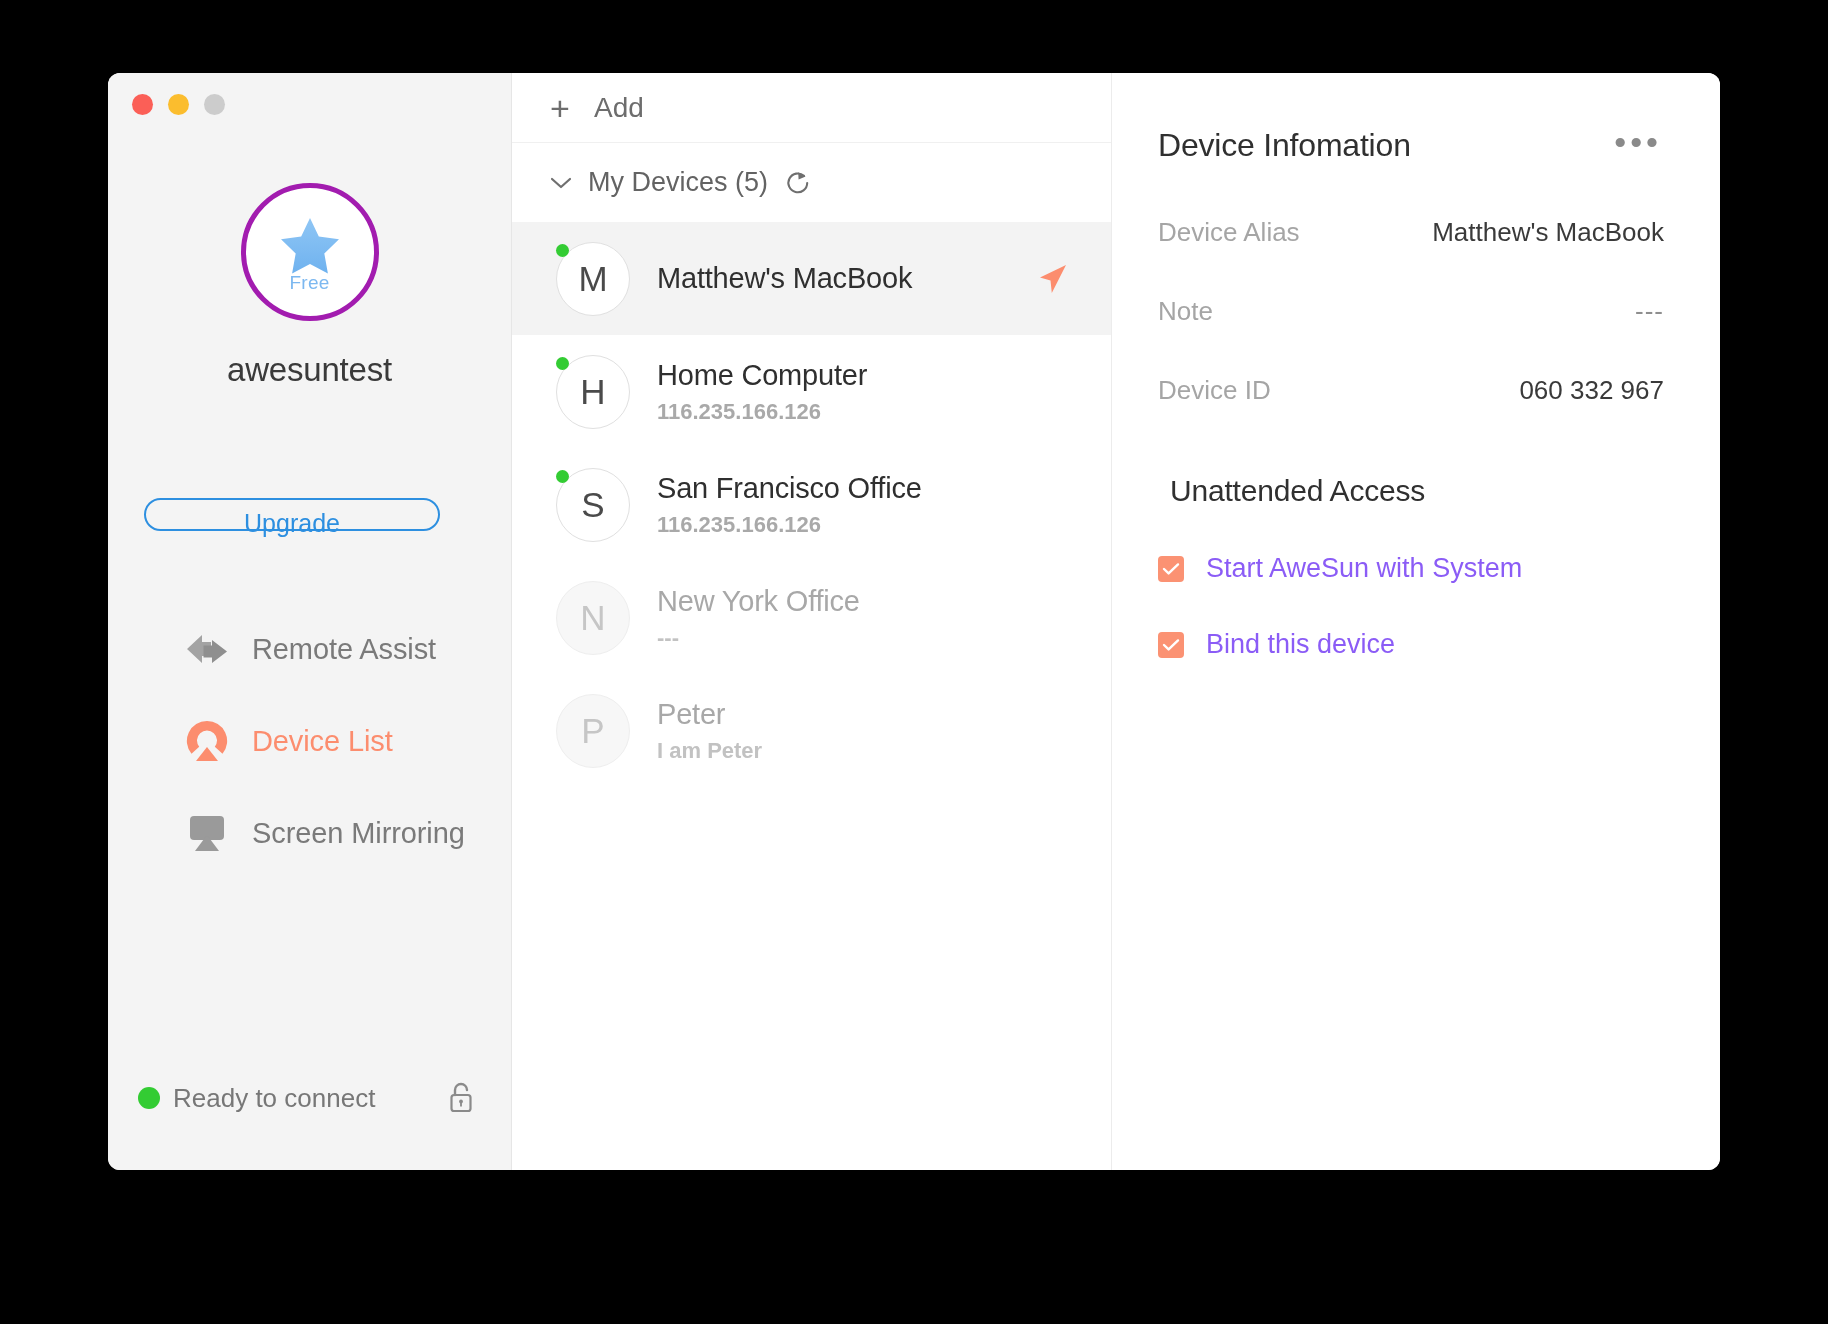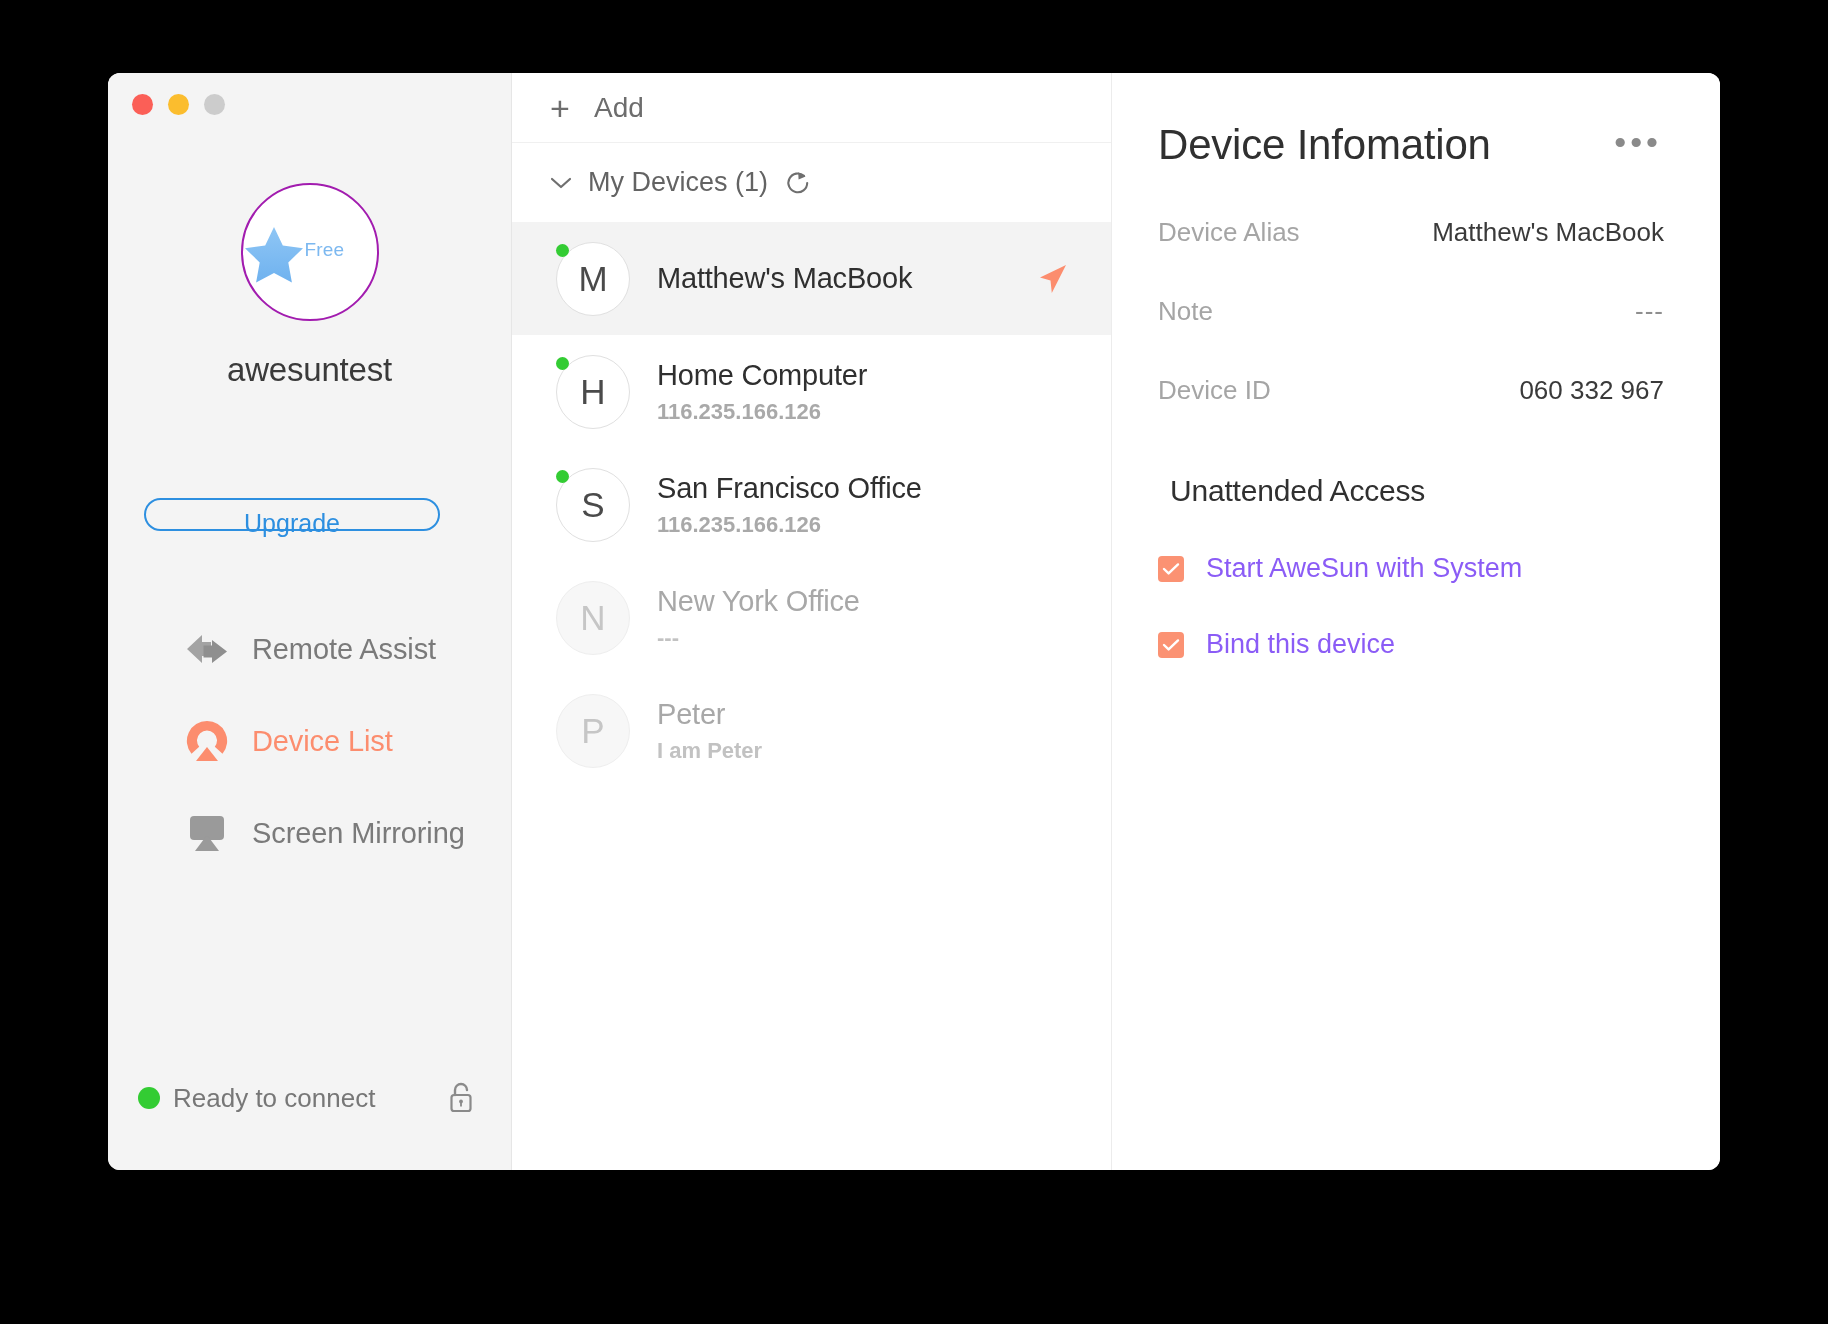--- a/index.html
+++ b/index.html
@@ -58,25 +58,25 @@
     position: absolute;
     top: 110px;
     left: 0; right: 0;
     text-align: center;
   }
   #avatar {
     width: 138px; height: 138px;
     margin: 0 auto;
     border-radius: 50%;
     background: #ffffff;
-    border: 2px solid #a21caf;
-    display: flex;
-    flex-direction: row;
-    align-items: center;
-    justify-content: flex-start;
+    border: 5px solid #a21caf;
+    display: flex;
+    flex-direction: column;
+    align-items: center;
+    justify-content: center;
     box-sizing: border-box;
   }
   #avatar svg { display: block; margin-top: 6px; }
   #plan-label {
     font-size: 19px;
     color: #7cb8f0;
     margin-top: -4px;
     letter-spacing: 0.2px;
   }
   #account-name {
@@ -269,21 +269,21 @@
     background: #ffffff;
     padding: 48px 56px 0 46px;
     box-sizing: border-box;
   }
   #detail-header {
     display: flex;
     align-items: center;
     justify-content: space-between;
   }
   #detail-title {
-    font-size: 42px;
+    font-size: 32px;
     color: #303030;
     letter-spacing: -0.2px;
   }
   #more-button {
     font-size: 34px;
     color: #8a8a8a;
     letter-spacing: 4px;
     line-height: 1;
     cursor: pointer;
     padding: 4px 2px 10px 12px;
@@ -416,21 +416,21 @@
       <span id="add-plus">+</span>
       <span id="add-label">Add</span>
     </div>
 
     <div id="group-header">
       <span id="group-chevron">
         <svg width="22" height="14" viewBox="0 0 22 14">
           <path d="M2 3 L11 11 L20 3" fill="none" stroke="#6f6f6f" stroke-width="2.2" stroke-linecap="round" stroke-linejoin="round"></path>
         </svg>
       </span>
-      <span id="group-title">My Devices (1)</span>
+      <span id="group-title">My Devices (5)</span>
       <span id="refresh-icon">
         <svg width="28" height="28" viewBox="0 0 28 28">
           <path d="M23.2 14 A9.4 9.4 0 1 1 20 6.8" fill="none" stroke="#6f6f6f" stroke-width="2.1" stroke-linecap="round"></path>
           <path d="M14.2 3.2 L21.6 7.4 L14.6 10.6" fill="#6f6f6f"></path>
         </svg>
       </span>
     </div>
 
     <div id="device-list">
 

